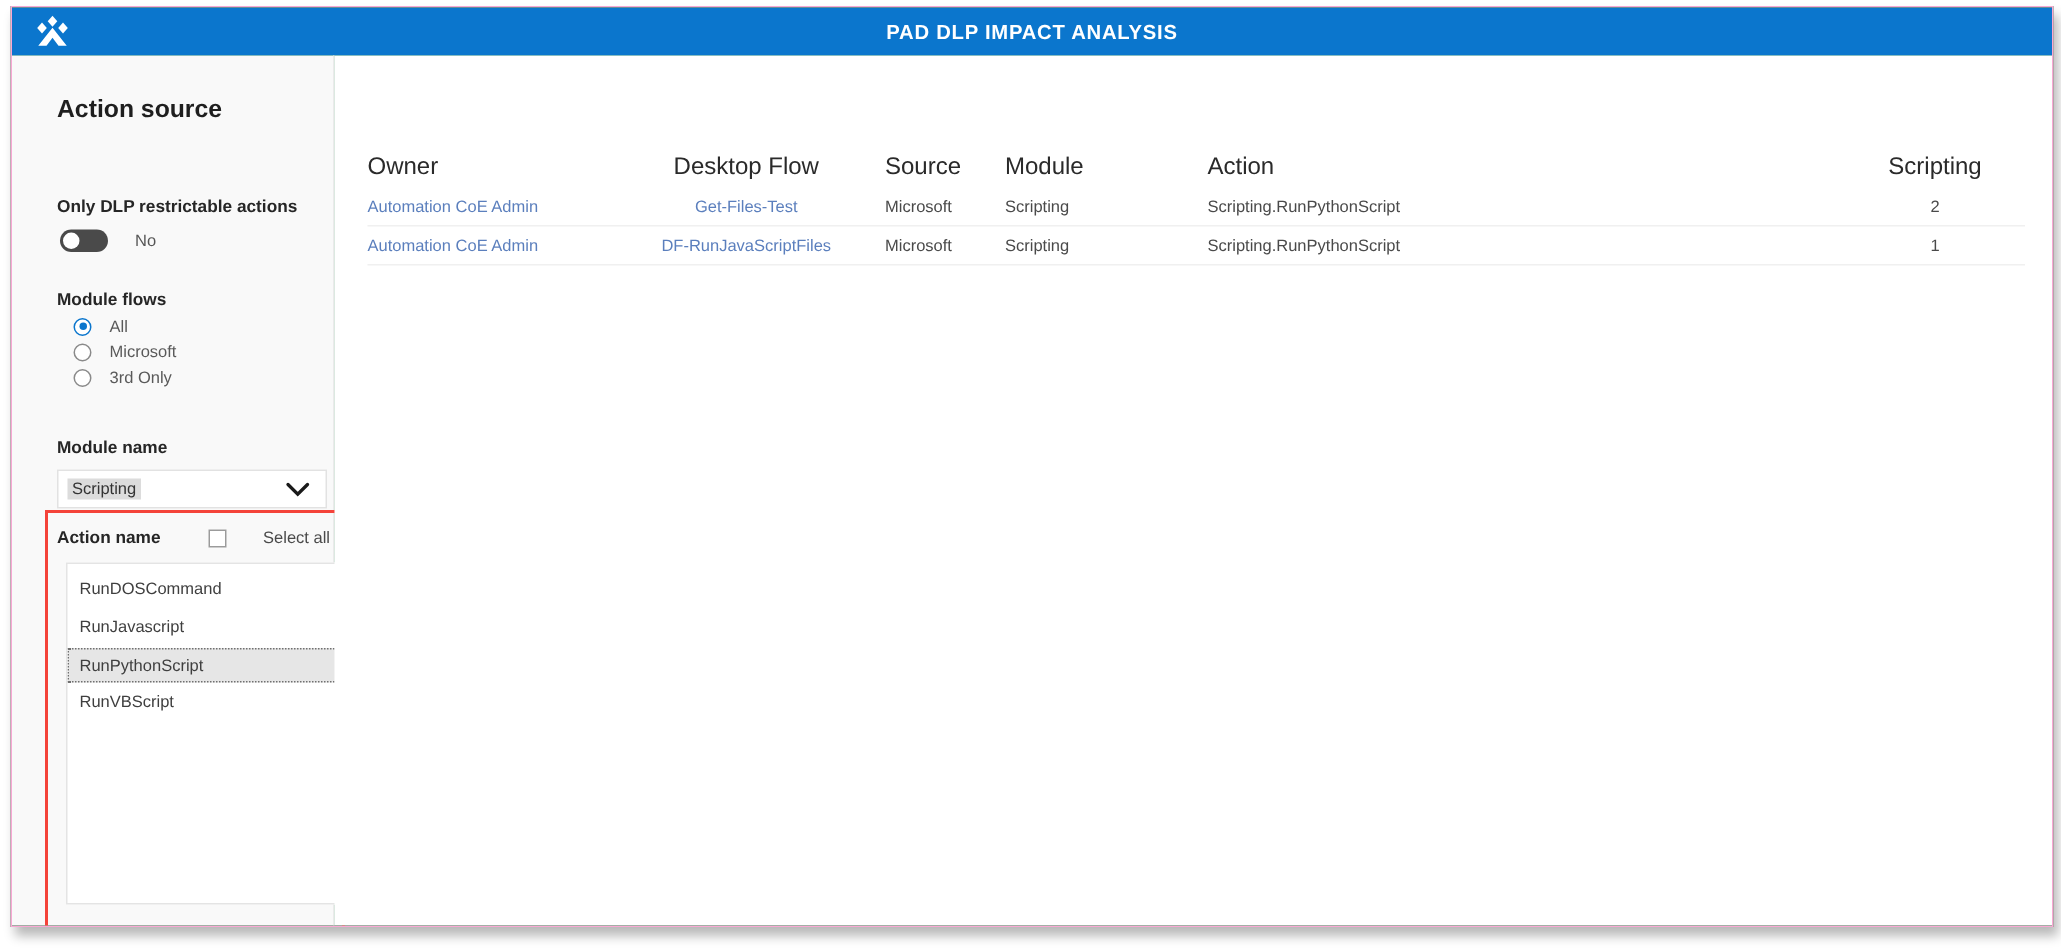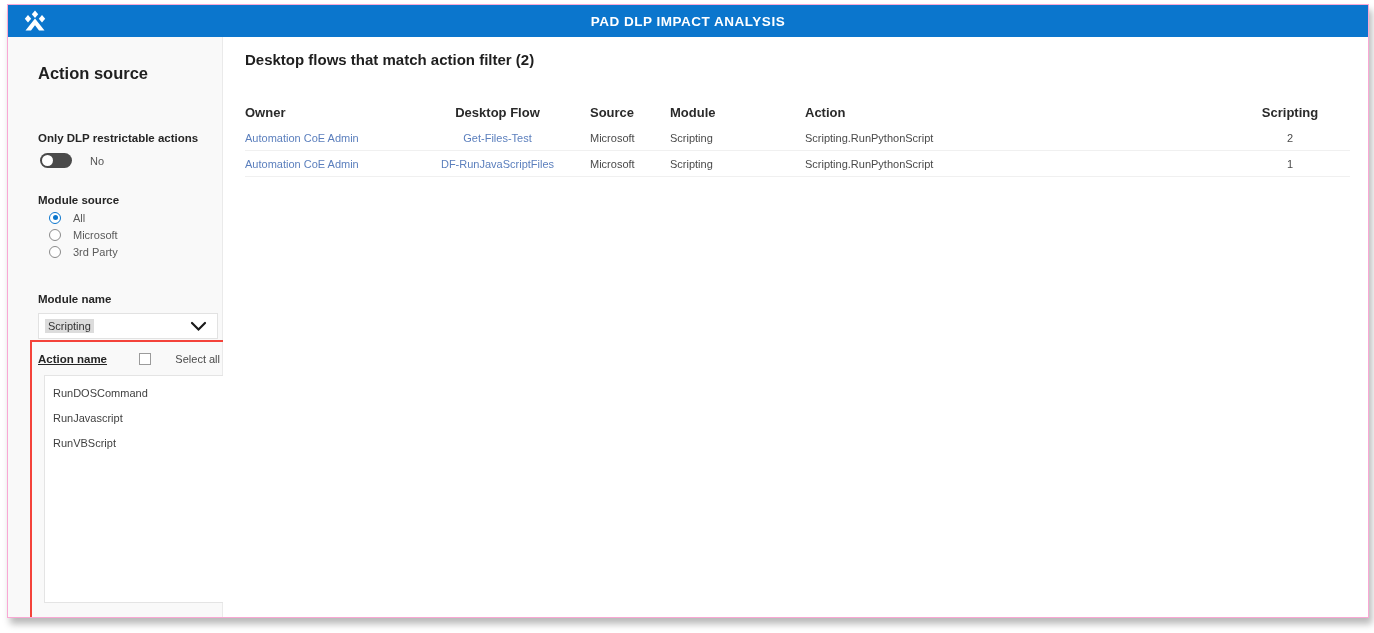--- a/index.html
+++ b/index.html
@@ -188,21 +188,20 @@
     top: 316px;
     width: 182px;
     display: flex;
     align-items: center;
     justify-content: space-between;
   }
   .action-head-title {
     font-size: 11.5px;
     font-weight: 700;
     color: #262626;
-    text-decoration: underline;
   }
   .selectall-wrap {
     display: flex;
     align-items: center;
     cursor: pointer;
   }
   .checkbox {
     width: 12px; height: 12px;
     border: 1px solid #9b9b9b;
     background: #ffffff;
@@ -292,23 +291,22 @@
     right: 18px;
   }
   .trow {
     display: flex;
     align-items: center;
     height: 25px;
     border-bottom: 1px solid #f0f0f0;
   }
   .thead .trow { border-bottom: none; height: 26px; }
   .th {
-    font-size: 13px;
+    font-size: 16px;
     color: #2a2a2a;
-    font-weight: bold;
   }
   .td {
     font-size: 11px;
     color: #4a4a4a;
   }
   .td.link { color: #5b7fbd; }
   .c-owner  { width: 160px; }
   .c-flow   { width: 185px; text-align: center; }
   .c-source { width: 80px; }
   .c-module { width: 135px; }
@@ -341,34 +339,34 @@
 
       <div class="field-label" style="left:30px; top:95px;">Only DLP restrictable actions</div>
 
       <div class="toggle-row">
         <div class="toggle-switch">
           <div class="toggle-knob"></div>
         </div>
         <span class="toggle-text">No</span>
       </div>
 
-      <div class="field-label" style="left:30px; top:157px;">Module source</div>
+      <div class="field-label" style="left:30px; top:157px;">Module flows</div>
 
       <div class="radio-group">
         <div class="radio-row">
           <span class="radio-dot sel"></span>
           <span class="radio-label">All</span>
         </div>
         <div class="radio-row">
           <span class="radio-dot"></span>
           <span class="radio-label">Microsoft</span>
         </div>
         <div class="radio-row">
           <span class="radio-dot"></span>
-          <span class="radio-label">3rd Party</span>
+          <span class="radio-label">3rd Only</span>
         </div>
       </div>
 
       <div class="field-label" style="left:30px; top:256px;">Module name</div>
 
       <div class="dropdown">
         <span class="dropdown-value">Scripting</span>
         <span class="dropdown-chevron">
           <svg width="17" height="14" viewBox="0 0 17 14">
             <path d="M2 4 L8.5 10.5 L15 4" stroke="#1a1a1a" stroke-width="2.2" fill="none" stroke-linecap="round"></path>
@@ -380,29 +378,29 @@
         <span class="action-head-title">Action name</span>
         <span class="selectall-wrap">
           <span class="checkbox"></span>
           <span class="selectall-label">Select all</span>
         </span>
       </div>
 
       <div class="action-list">
         <div class="action-item" style="margin-top:6px;">RunDOSCommand</div>
         <div class="action-item">RunJavascript</div>
+        <div class="action-item sel">RunPythonScript</div>
         <div class="action-item">RunVBScript</div>
       </div>
 
       <div class="annot-box"></div>
     </div>
 
     <div class="main">
 
-      <div class="main-title">Desktop flows that match action filter (2)</div>
 
 
       <div class="table">
         <div class="thead">
           <div class="trow">
             <div class="th c-owner">Owner</div>
             <div class="th c-flow">Desktop Flow</div>
             <div class="th c-source">Source</div>
             <div class="th c-module">Module</div>
             <div class="th c-action">Action</div>

